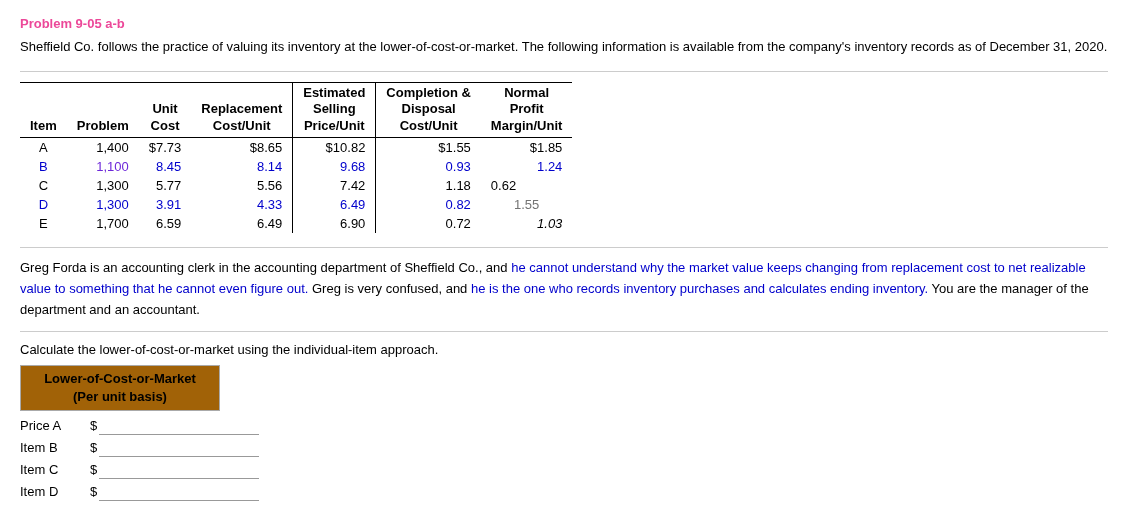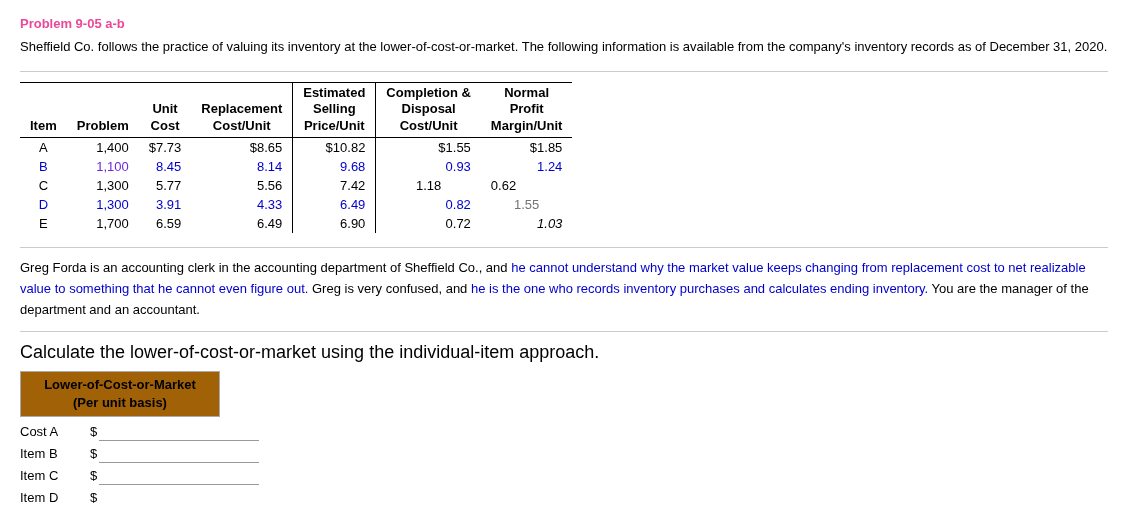--- a/index.html
+++ b/index.html
@@ -66,21 +66,21 @@
       font-size: 13px;
       line-height: 1.6;
       margin-bottom: 10px;
     }
 
     .narrative-text .blue {
       color: #00c;
     }
 
     .section-instruction {
-      font-size: 18px;
+      font-size: 13px;
       margin-bottom: 4px;
     }
 
     
     .lcm-section {
       margin-top: 8px;
     }
 
     .lcm-header {
       background: #a16207;
@@ -171,21 +171,21 @@
         <td style="text-align: right; border-left: 1px solid rgb(0, 0, 0); border-right: 1px solid rgb(0, 0, 0); color: rgb(0, 0, 204);">9.68</td>
         <td style="text-align: right; color: rgb(0, 0, 204);">0.93</td>
         <td style="text-align: right; color: rgb(0, 0, 204);">1.24</td>
       </tr>
       <tr>
         <td style="text-align: center;">C</td>
         <td style="text-align: right;">1,300</td>
         <td style="text-align: right;">5.77</td>
         <td style="text-align: right;">5.56</td>
         <td style="text-align: right; border-left: 1px solid rgb(0, 0, 0); border-right: 1px solid rgb(0, 0, 0);">7.42</td>
-        <td style="text-align: center;">1.18</td>
+        <td style="text-align: right;">1.18</td>
         <td style="text-align: left;">0.62</td>
       </tr>
       <tr>
         <td style="text-align: center; color: rgb(0, 0, 204);">D</td>
         <td style="text-align: right; color: rgb(0, 0, 204);">1,300</td>
         <td style="text-align: right; color: rgb(0, 0, 204);">3.91</td>
         <td style="text-align: right; color: rgb(0, 0, 204);">4.33</td>
         <td style="text-align: right; border-left: 1px solid rgb(0, 0, 0); border-right: 1px solid rgb(0, 0, 0); color: rgb(0, 0, 204);">6.49</td>
         <td style="text-align: right; color: rgb(0, 0, 204);">0.82</td>
         <td style="text-align: center; color: #737373;">1.55</td>
@@ -212,21 +212,21 @@
 
 <div class="section-instruction">Calculate the lower-of-cost-or-market using the individual-item approach.</div>
 
 <div class="lcm-section">
   <div class="lcm-header">
     <div>Lower-of-Cost-or-Market</div>
     <div>(Per unit basis)</div>
   </div>
   <div class="lcm-items" id="lcm-items">
   <div class="lcm-row">
-        <span class="lcm-label">Cost A</span>
+        <span class="lcm-label">Price A</span>
         <span class="lcm-dollar">$</span>
         <input type="text" class="lcm-input" style="">
       </div>
       <div class="lcm-row">
         <span class="lcm-label">Item B</span>
         <span class="lcm-dollar">$</span>
         <input type="text" class="lcm-input" style="">
       </div>
       <div class="lcm-row">
         <span class="lcm-label">Item C</span>

